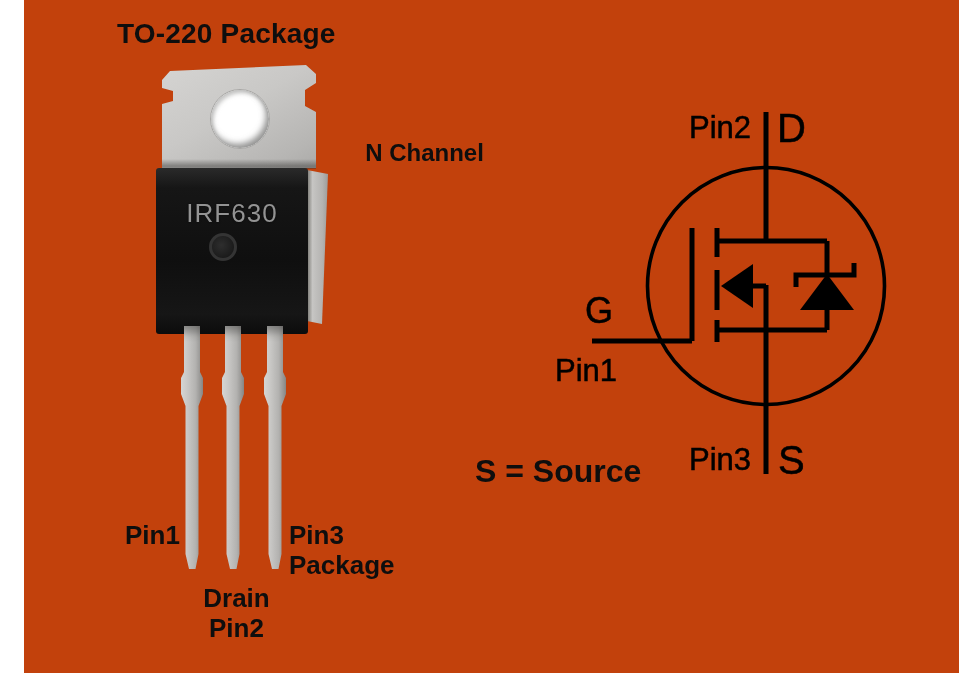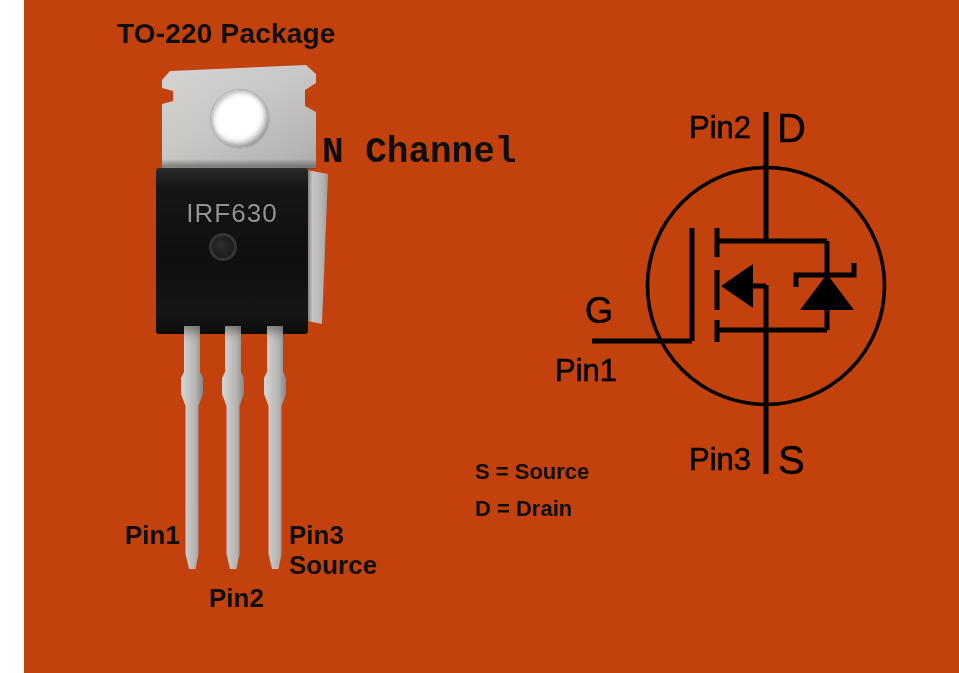--- a/index.html
+++ b/index.html
@@ -3,21 +3,21 @@
 <meta charset="utf-8">
 <style>
   html,body{margin:0;padding:0;background:#fff;}
   .canvas{
     position:relative;width:959px;height:673px;background:#c2410c;overflow:hidden;
     font-family:"Liberation Sans",sans-serif;color:#0e0e0e;margin-left:24px;
   }
   .abs{position:absolute;}
   
   .title{left:93px;top:18px;font-size:28px;font-weight:700;letter-spacing:.2px;white-space:nowrap;}
-  .subtitle{left:298px;top:134px;width:205px;font-size:36px;font-weight:700;line-height:38px;font-family:Liberation Mono, monospace;}
+  .subtitle{left:298px;top:134px;width:205px;text-align:center;font-size:24px;font-weight:700;line-height:38px;}
   
   .tab{
     left:138px;top:65px;width:154px;height:103px;
     background:linear-gradient(150deg,#d5d4d2 0%,#c9c8c6 45%,#b6b5b3 85%,#abaaa8 100%);
     clip-path:polygon(0 15px,8px 6px,144px 0,154px 9px,154px 18px,143px 25px,143px 41px,154px 47px,154px 103px,0 103px,0 39px,11px 36px,11px 26px,0 23px);
     filter:drop-shadow(0 0 .6px rgba(90,90,88,.9));
   }
   .hole{
     left:186px;top:89px;width:58px;height:58px;border-radius:50%;background:#fff;
     border:1px solid #a8a7a5;
@@ -53,21 +53,21 @@
     clip-path:polygon(4px 0,20px 0,20px 46px,23px 52px,23px 68px,18.5px 80px,18.5px 228px,15.5px 243px,9px 243px,5.5px 228px,5.5px 80px,1px 68px,1px 52px,4px 46px);
     filter:drop-shadow(0 0 .5px rgba(100,100,98,.8));
   }
   .leg-gate{left:156px;} .leg-drain{left:197px;} .leg-source{left:239px;}
   
   .pin-label{font-size:26px;font-weight:700;line-height:30px;}
   .pin-label-gate{left:80px;top:520px;width:97px;text-align:center;}
   .pin-label-source{left:265px;top:520px;width:130px;text-align:left;}
   .pin-label-drain{left:164px;top:583px;width:97px;text-align:center;}
   
-  .legend{left:451px;top:453px;font-size:22px;font-weight:700;line-height:37px;white-space:nowrap;}
+  .legend{left:451px;top:453px;font-size:32px;font-weight:700;line-height:37px;white-space:nowrap;}
   
   .schematic{left:520px;top:95px;}
   .schematic text{font-family:"Liberation Sans",sans-serif;fill:#000;stroke:#000;stroke-width:.5px;}
 </style>
 </head>
 <body>
 
 <div class="canvas">
 
   <div class="abs title">TO-220 Package</div>
@@ -86,29 +86,29 @@
   </div>
   <div class="abs leg leg-gate"></div>
   <div class="abs leg leg-drain"></div>
   <div class="abs leg leg-source"></div>
 
   <div class="abs pin-label pin-label-gate">
     <div>Pin1</div>
   </div>
   <div class="abs pin-label pin-label-source">
     <div>Pin3</div>
-    <div>Source</div>
+    <div>Package</div>
   </div>
   <div class="abs pin-label pin-label-drain">
+    <div>Drain</div>
     <div>Pin2</div>
   </div>
 
   <div class="abs legend">
     <div>S = Source</div>
-    <div>D = Drain</div>
   </div>
 
   <svg class="abs schematic" width="372" height="390" viewBox="520 95 372 390">
     <circle cx="742" cy="286" r="118.5" fill="none" stroke="#000" stroke-width="3.6"></circle>
     <path d="M742 112 V241 M693 241 H803 M803 241 V275 M772 287 V275 H830 V263 M803 310 V330 M693 330 H803 M742 285 V474 M703 286 H742 M668 228 V341 M568 341 H668" fill="none" stroke="#000" stroke-width="5" stroke-linecap="butt"></path>
     <path d="M693 228 V257 M693 270 V310 M693 320 V342" fill="none" stroke="#000" stroke-width="5"></path>
     <polygon points="803,274 776,310 830,310" fill="#000"></polygon>
     <polygon points="697,286 729,264 729,308" fill="#000"></polygon>
     <text x="727" y="138" text-anchor="end" font-size="31">Pin2</text>
     <text x="753" y="142" font-size="40">D</text>

